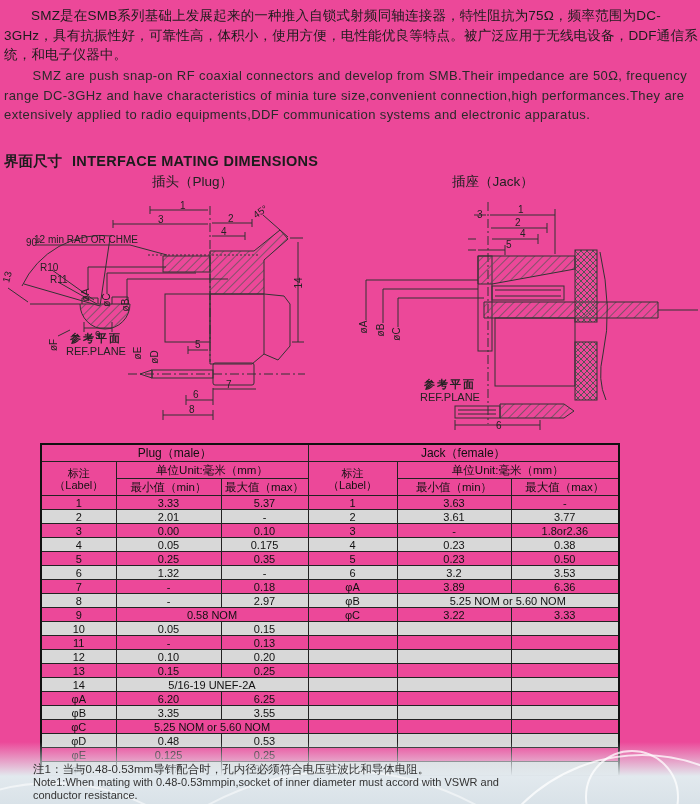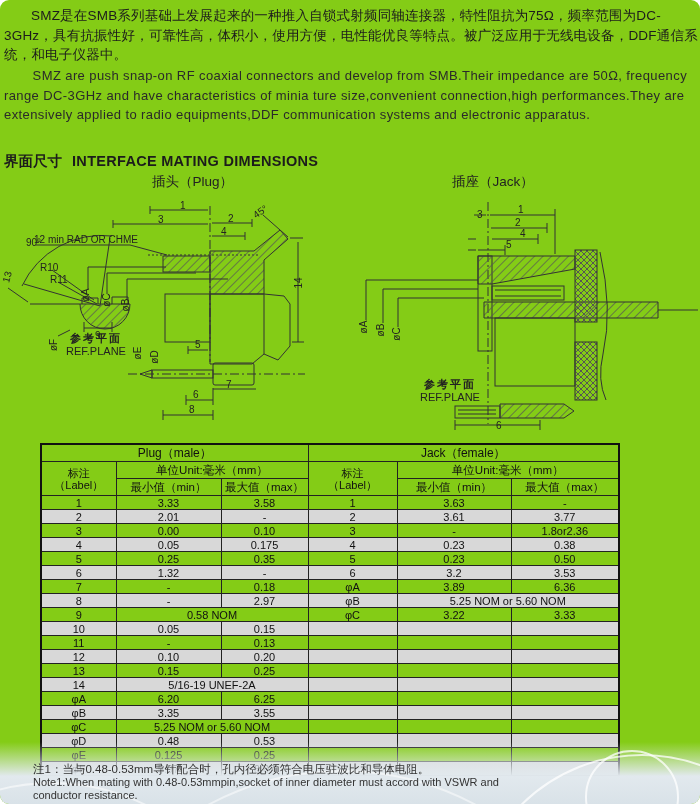--- a/index.html
+++ b/index.html
@@ -1,20 +1,19 @@
 <!DOCTYPE html>
 <html><head>
 <meta charset="utf-8">
 <style>
   html,body { margin:0; padding:0; background:#fff; }
   .page {
     position:relative; width:700px; height:804px; overflow:hidden;
-    background:#84cc16; color:#1c1c1c;
+    background:#ec4899; color:#1c1c1c;
     font-family:"Liberation Sans","DejaVu Sans",sans-serif;
-    border-radius:9px;
   }
   
   .intro-cn {
     position:absolute; left:4px; top:6px; width:694px;
     font-size:13.5px; line-height:19.5px; text-indent:2em; letter-spacing:0.2px;
   }
   .intro-en {
     position:absolute; left:4px; top:66px; width:694px;
     font-size:13px; line-height:19.5px; text-indent:2.2em; letter-spacing:0.4px; color:#2a2a2a;
   }
@@ -279,21 +278,21 @@
         <th>最小值（min）</th>
         <th>最大值（max）</th>
         <th>最小值（min）</th>
         <th>最大值（max）</th>
       </tr>
     </thead>
     <tbody>
         <tr>
           <td>1</td>
           <td>3.33</td>
-          <td>3.58</td>
+          <td>5.37</td>
           <td>1</td>
           <td>3.63</td>
           <td>-</td>
         </tr>
         <tr>
           <td>2</td>
           <td>2.01</td>
           <td>-</td>
           <td>2</td>
           <td>3.61</td>

